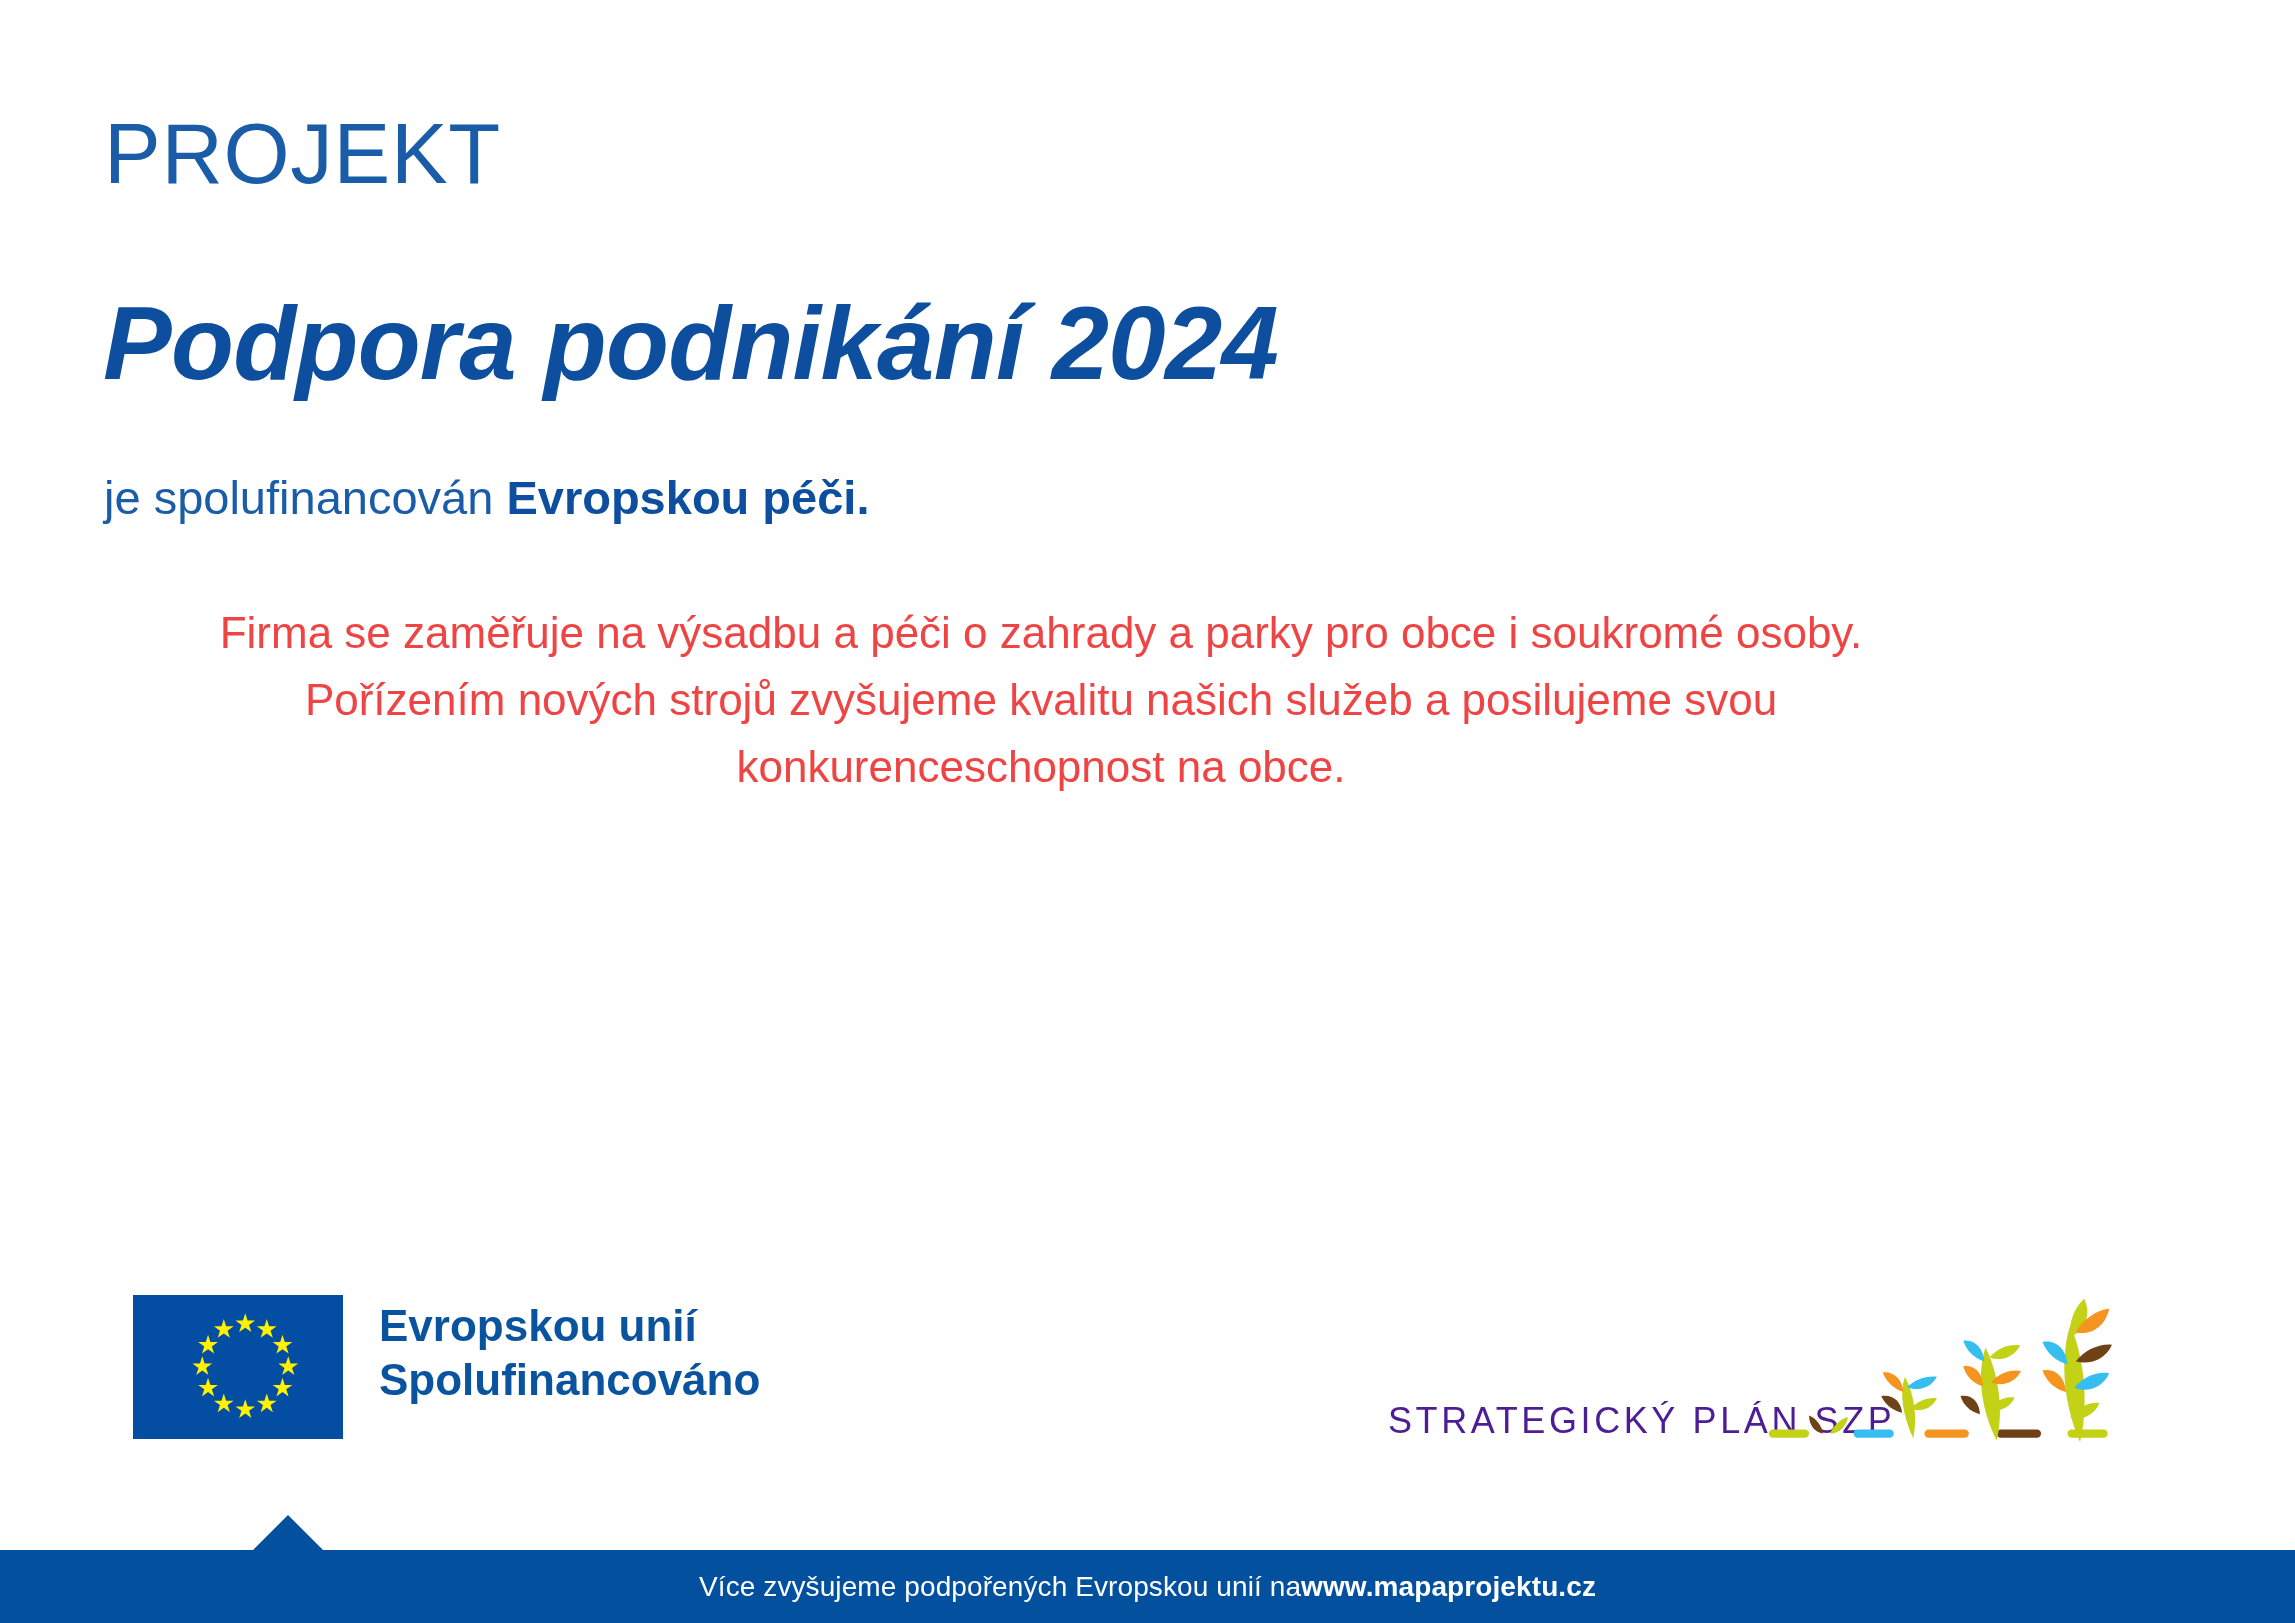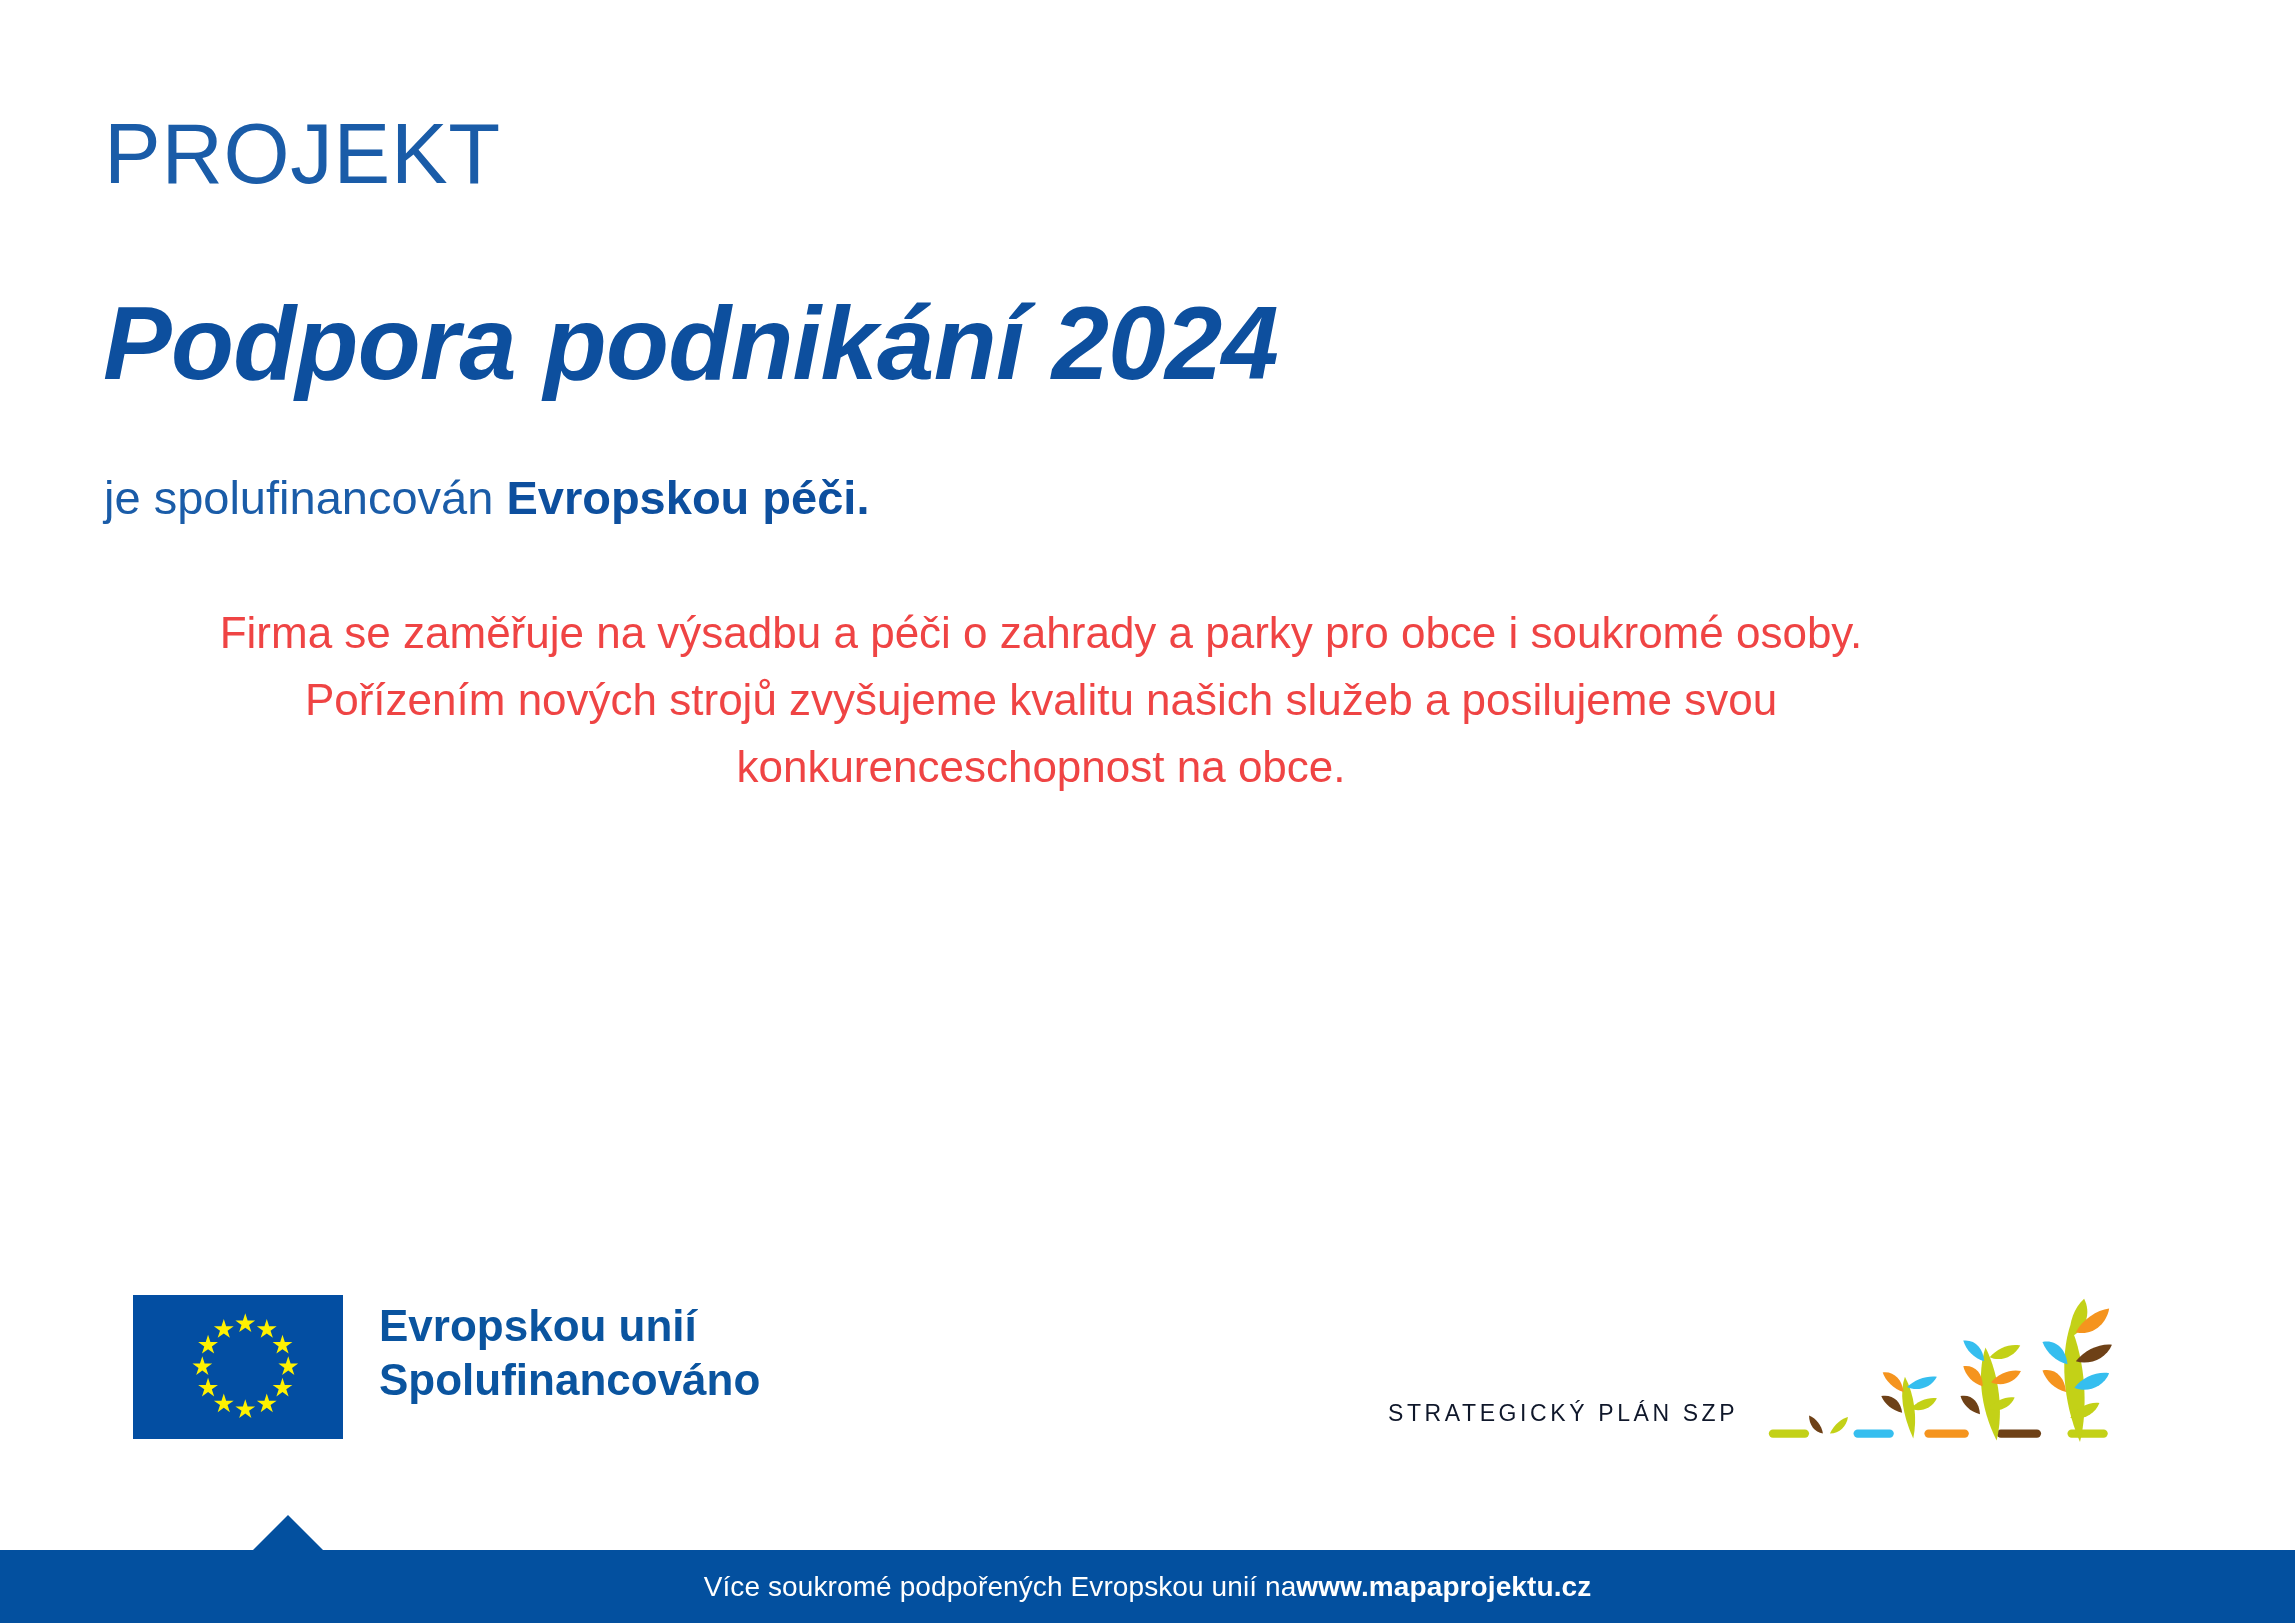--- a/index.html
+++ b/index.html
@@ -56,22 +56,22 @@
   }
   #eu-logo-text span{display:block;}
 
   
   #szp-logo{
     position:absolute;left:1388px;top:1289px;
     width:763px;height:160px;
   }
   #szp-label{
     position:absolute;left:0px;top:111px;
-    font-size:23px;letter-spacing:3.6px;
-    color:#0f172a;font-weight:400;white-space:nowrap;
+    font-size:36px;letter-spacing:3.6px;
+    color:#4c1d95;font-weight:400;white-space:nowrap;
   }
   #szp-art{
     position:absolute;left:378px;top:0px;
     width:389px;height:160px;
   }
   #szp-art svg{display:block;width:100%;height:100%;}
 
   
   #footer-bar{
     position:absolute;left:0;top:1550px;
@@ -183,16 +183,16 @@
         <path d="M444 142 C 455 127 477 118 494 121 C 486 141 462 150 444 142 Z" fill="#35BEEF"></path>
         <path d="M438 185 C 448 170 466 162 480 164 C 473 182 453 190 438 185 Z" fill="#C3D117"></path>
       </g>
     </svg>
   </div>
 </div>
 
 <div id="footer-notch" style="border-bottom-color: rgb(3, 80, 159);"></div>
 <div id="footer-bar" style="background: rgb(3, 80, 159);"></div>
 <div id="footer-text">
-    <span>Více soukromé podpořených Evropskou unií na </span>
+    <span>Více zvyšujeme podpořených Evropskou unií na </span>
     <span class="bold">www.mapaprojektu.cz</span>
   </div>
 
 
 </body></html>

